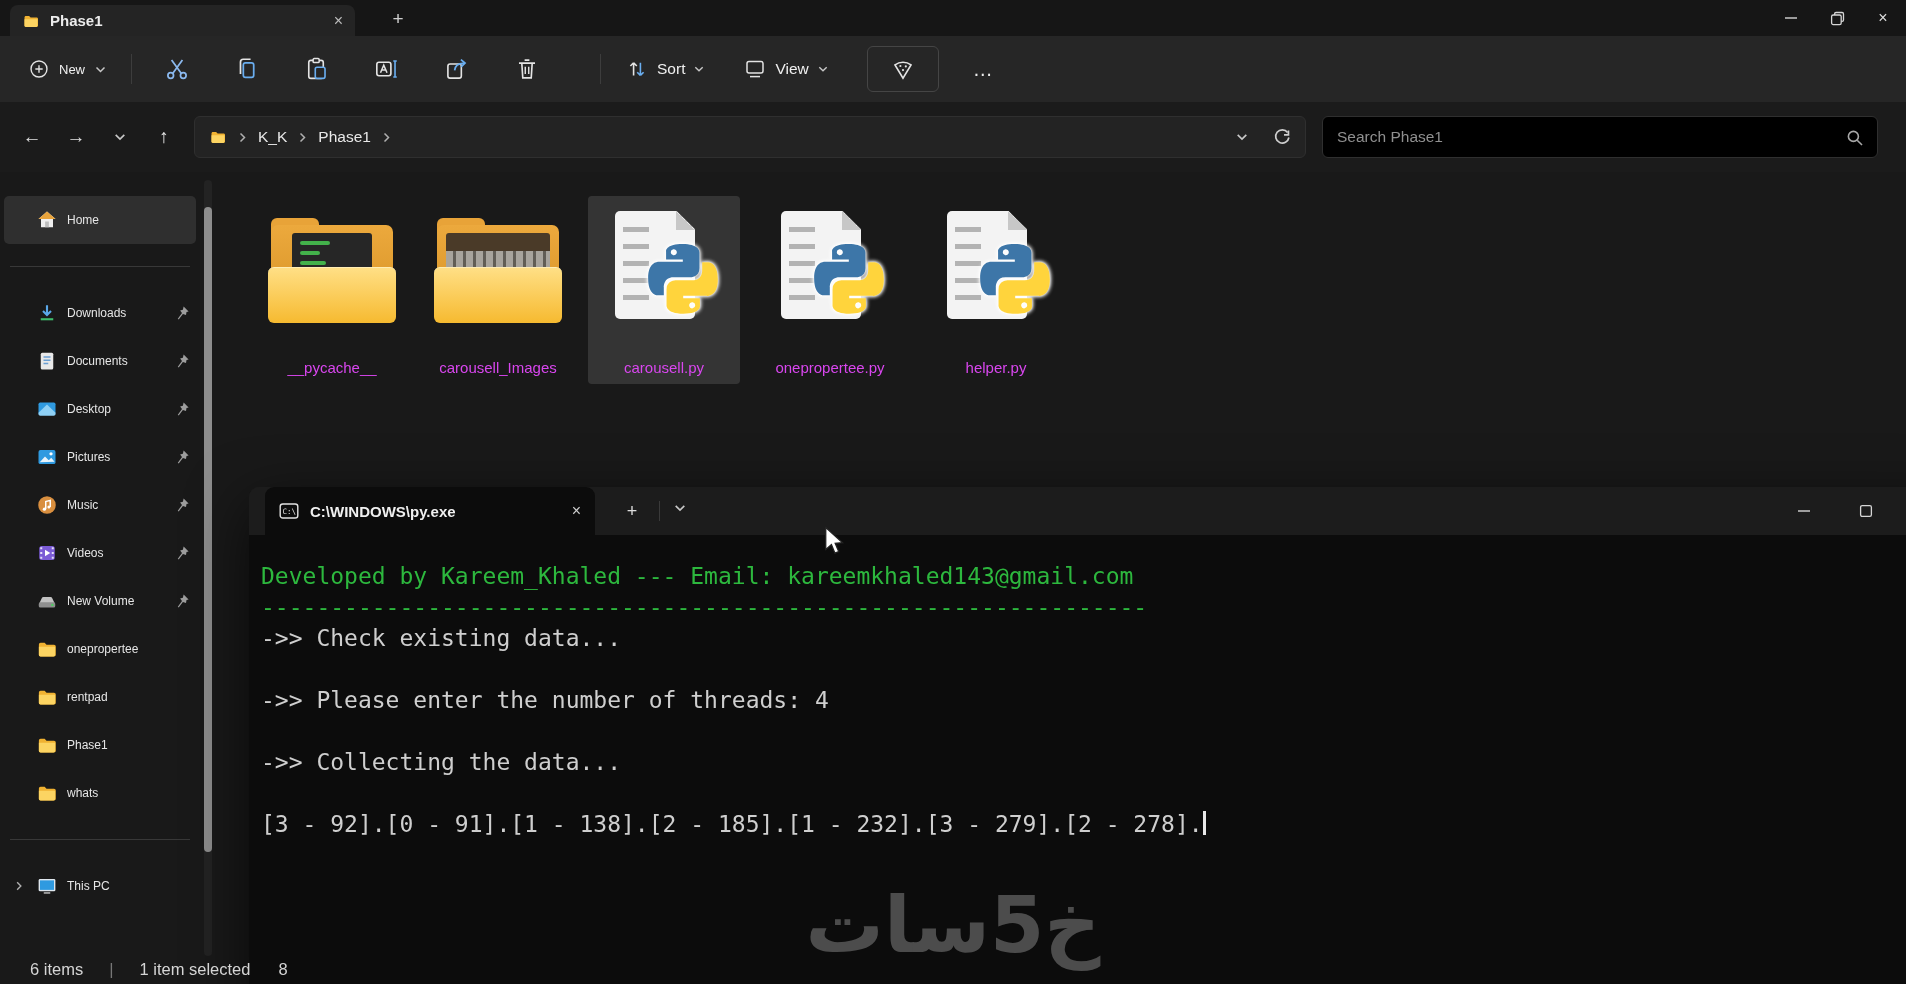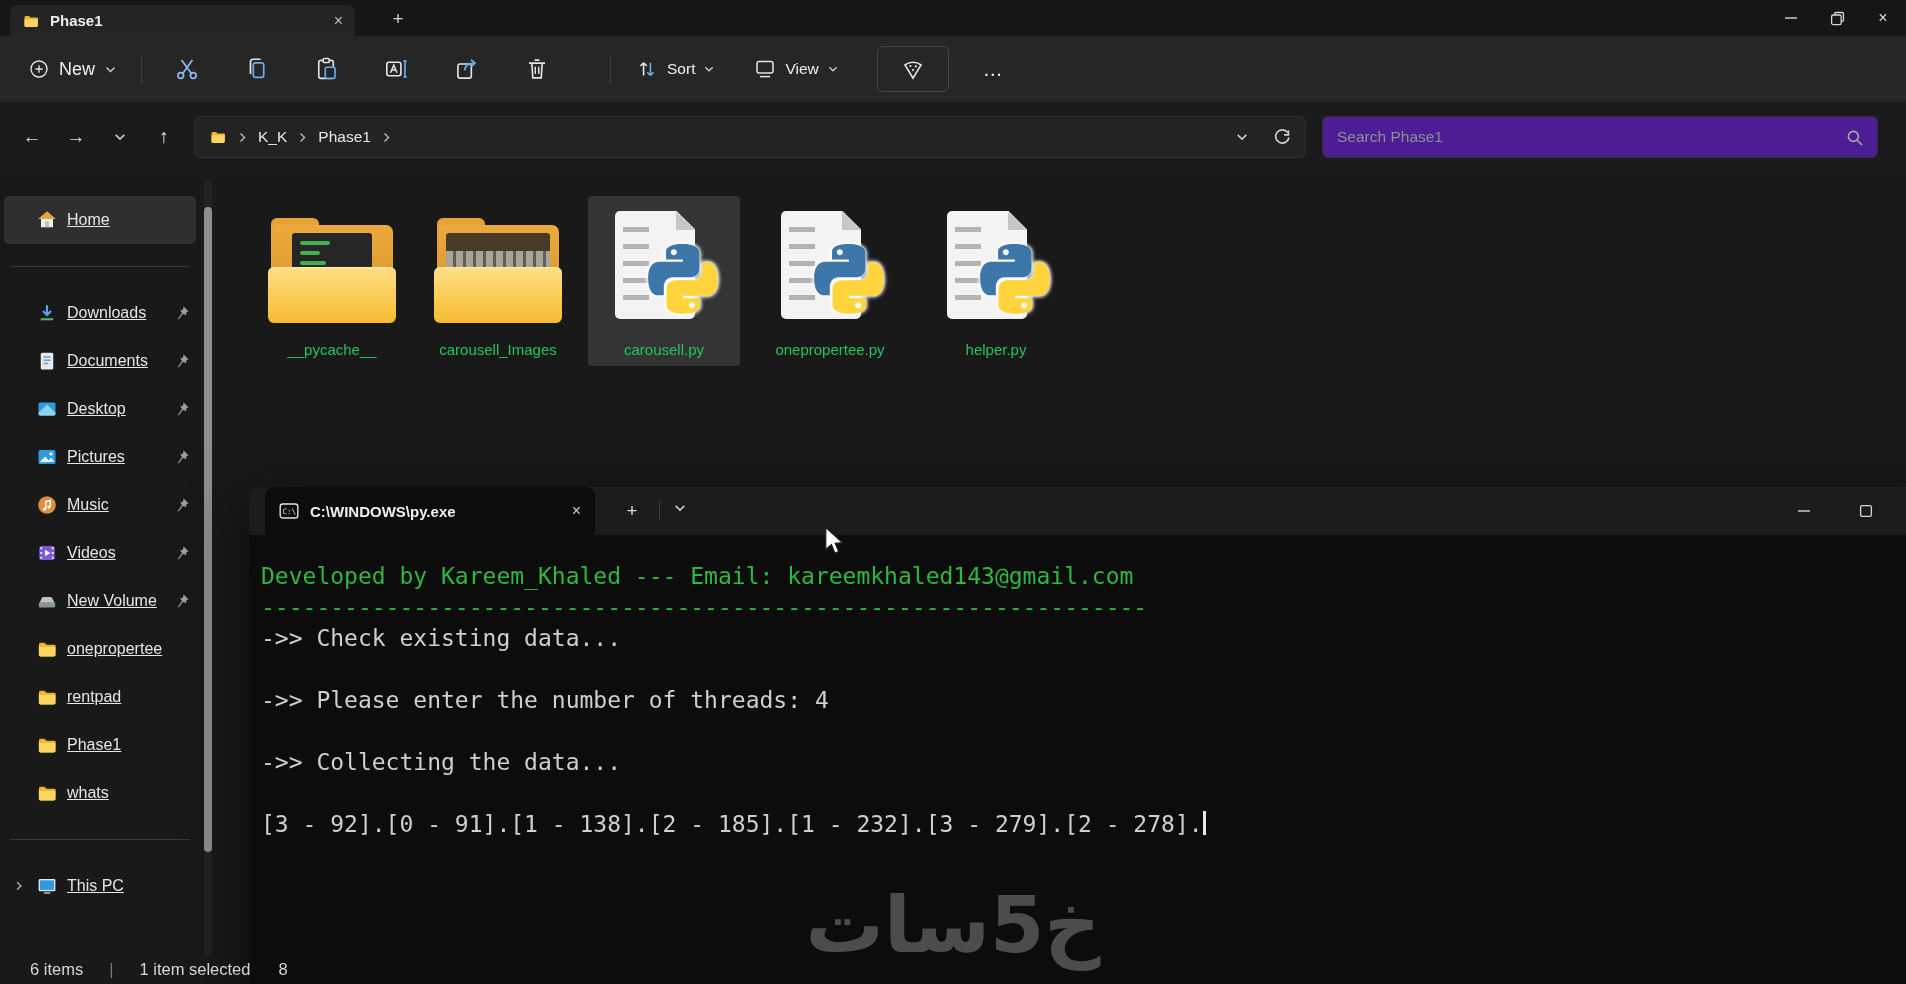--- a/index.html
+++ b/index.html
@@ -13,57 +13,57 @@
         border-radius:8px 8px 0 0;display:flex;align-items:center;padding:0 12px;gap:10px;box-sizing:border-box;}
   .etab-title{font-size:15px;font-weight:bold;color:#ececec;}
   .etab-close{margin-left:auto;color:#bdbdbd;font-size:16px;line-height:1;cursor:default;}
   .newtab{position:absolute;left:382px;top:6px;width:32px;height:26px;display:flex;align-items:center;justify-content:center;
           color:#cfcfcf;font-size:19px;border-radius:4px;}
   .winctl{position:absolute;right:0;top:0;height:36px;display:flex;}
   .winctl .wbtn{width:46px;height:36px;display:flex;align-items:center;justify-content:center;color:#dcdcdc;font-size:16px;}
 
   .commandbar{position:absolute;left:0;top:36px;width:1906px;height:66px;background:#262626;
               display:flex;align-items:center;padding-left:28px;box-sizing:border-box;}
-  .btn-new{display:flex;align-items:center;gap:9px;color:#f0f0f0;font-size:18px;text-align:right;}
+  .btn-new{display:flex;align-items:center;gap:9px;color:#f0f0f0;font-size:13px;text-align:right;}
   .tdiv{width:1px;height:30px;background:#3d3d3d;margin:0 24px;}
   .tico{width:42px;height:42px;border-radius:6px;display:flex;align-items:center;justify-content:center;margin-right:28px;}
   .tgroup{display:flex;align-items:center;gap:8px;color:#f0f0f0;font-size:15.5px;margin-right:38px;}
   .shellbtn{border:1px solid #454545;border-radius:6px;width:70px;height:44px;display:flex;align-items:center;justify-content:center;margin-right:24px;}
   .morebtn{color:#ececec;font-size:20px;letter-spacing:2px;padding:0 10px;}
 
   .addressrow{position:absolute;left:0;top:102px;width:1906px;height:70px;background:#1b1b1b;
               display:flex;align-items:center;padding-left:10px;box-sizing:border-box;}
   .navbtn{width:44px;height:44px;display:flex;align-items:center;justify-content:center;color:#e2e2e2;font-size:19px;border-radius:6px;}
   .addrbox{margin-left:8px;width:1112px;height:42px;background:#232323;border:1px solid #2f2f2f;border-radius:6px;
            display:flex;align-items:center;padding:0 14px;gap:9px;box-sizing:border-box;}
   .crumb{color:#e8e8e8;font-size:15.5px;}
   .addr-spacer{flex:1;}
-  .searchbox{margin-left:16px;width:556px;height:42px;background:#4c1d95;border:1px solid #2f2f2f;border-radius:6px;
+  .searchbox{margin-left:16px;width:556px;height:42px;background:#000000;border:1px solid #2f2f2f;border-radius:6px;
              display:flex;align-items:center;padding:0 14px;box-sizing:border-box;}
   .searchbox .ph{color:#8f8f8f;font-size:15.5px;flex:1;}
 
   
   .sidebar{position:absolute;left:0;top:172px;width:200px;bottom:0;padding-top:24px;box-sizing:border-box;}
   .side-item{height:48px;margin:0 4px;border-radius:5px;display:flex;align-items:center;padding:0 6px;box-sizing:border-box;}
   .side-item.sel{background:#2f2f2f;}
   .chev-slot{width:18px;display:flex;justify-content:center;}
   .s-icon{width:22px;height:22px;margin:0 9px 0 8px;display:flex;align-items:center;justify-content:center;flex:none;}
-  .s-label{color:#e6e6e6;font-size:16px;white-space:nowrap;overflow:hidden;flex:1;text-decoration:underline;}
+  .s-label{color:#e6e6e6;font-size:12px;white-space:nowrap;overflow:hidden;flex:1;}
   .s-pin{width:16px;height:16px;flex:none;margin-left:4px;}
   .side-sep{height:1px;background:#383838;margin:22px 10px;}
   .sb-track{position:absolute;left:204px;top:180px;width:8px;height:776px;background:#232323;border-radius:4px;}
   .sb-thumb{position:absolute;left:204px;top:207px;width:8px;height:645px;background:#8d8d8d;border-radius:4px;}
 
   
   .files{position:absolute;left:232px;top:172px;right:0;height:310px;}
   .fgrid{position:absolute;left:24px;top:24px;display:flex;gap:14px;}
   .fcell{width:152px;padding-top:8px;border-radius:4px;}
   .fcell.sel{background:rgba(255,255,255,0.12);}
   .ficon{height:132px;display:flex;align-items:center;justify-content:center;}
-  .flabel{margin-top:5px;padding-bottom:8px;text-align:center;color:#22c55e;font-size:15px;white-space:nowrap;}
+  .flabel{margin-top:23px;padding-bottom:8px;text-align:center;color:#d946ef;font-size:15px;white-space:nowrap;}
 
   
   .bfolder{position:relative;width:128px;height:106px;}
   .bf-back{position:absolute;left:3px;top:8px;right:3px;height:84px;border-radius:7px;background:linear-gradient(#eca93d,#d79326);}
   .bf-tab{position:absolute;left:3px;top:1px;width:48px;height:16px;border-radius:6px 6px 0 0;background:#e8a338;}
   .thumb{position:absolute;left:24px;top:16px;width:80px;height:52px;border-radius:3px;overflow:hidden;}
   .thumb-code{background:#262626;}
   .thumb-code .gl{position:absolute;left:8px;height:4px;border-radius:2px;background:#43b14b;}
   .thumb-code .bball{position:absolute;right:10px;bottom:6px;width:16px;height:12px;border-radius:50%;background:#4d89c4;}
   .thumb-photo{background:

